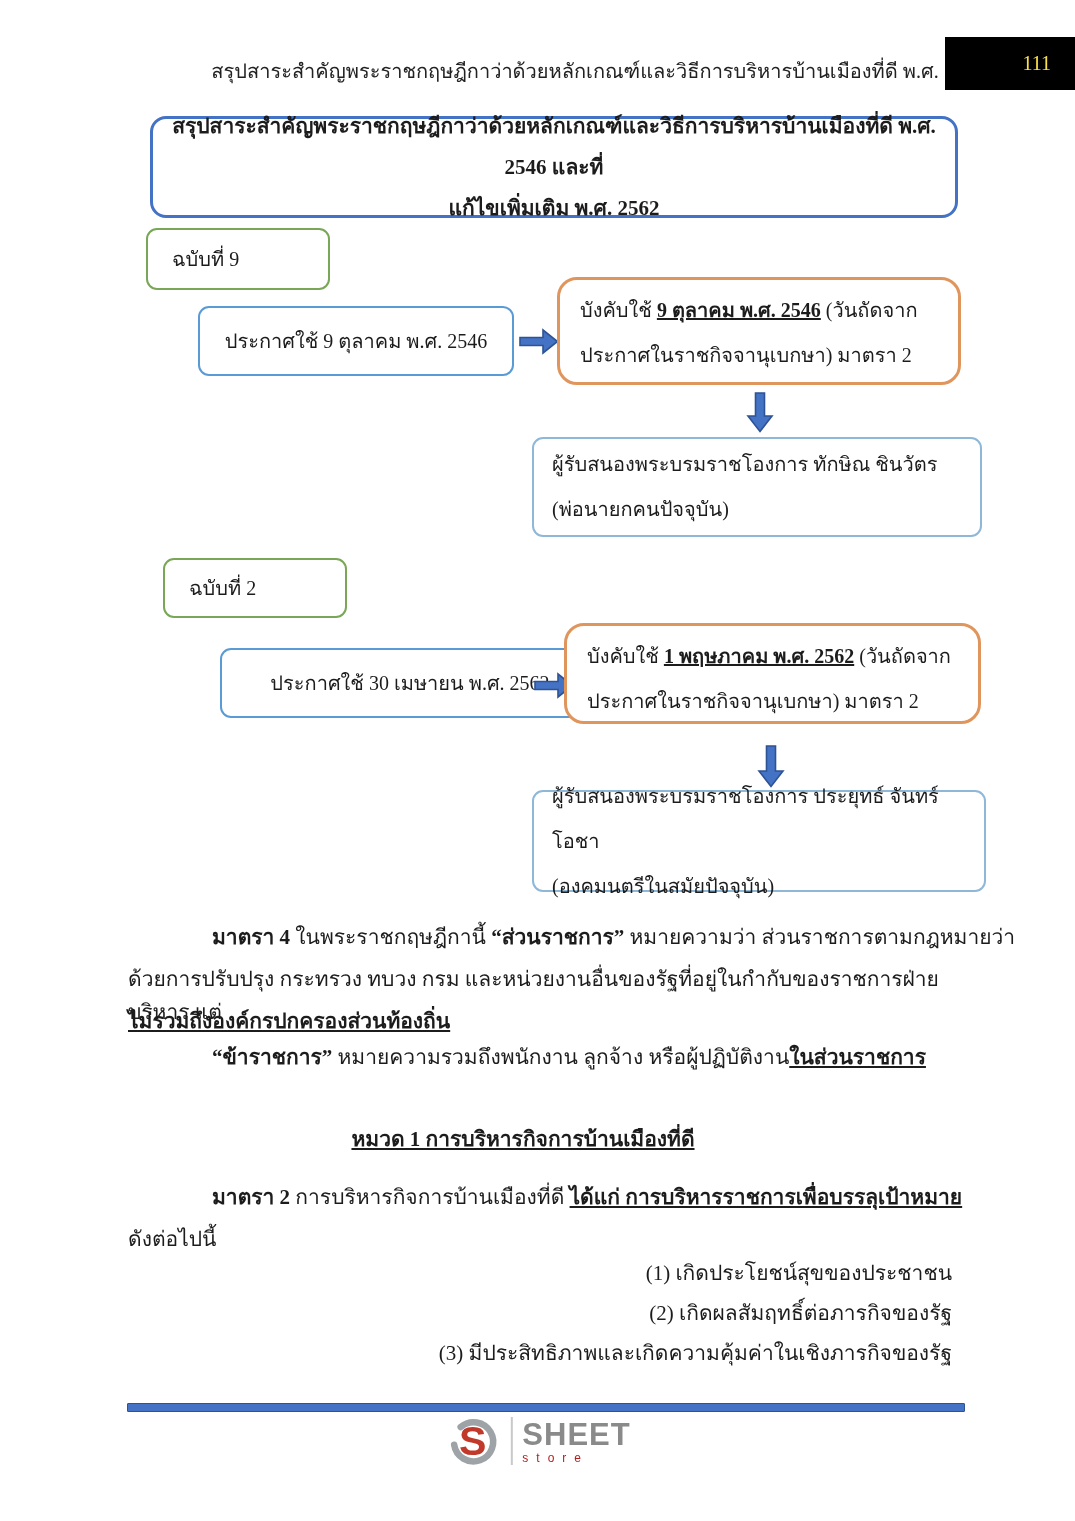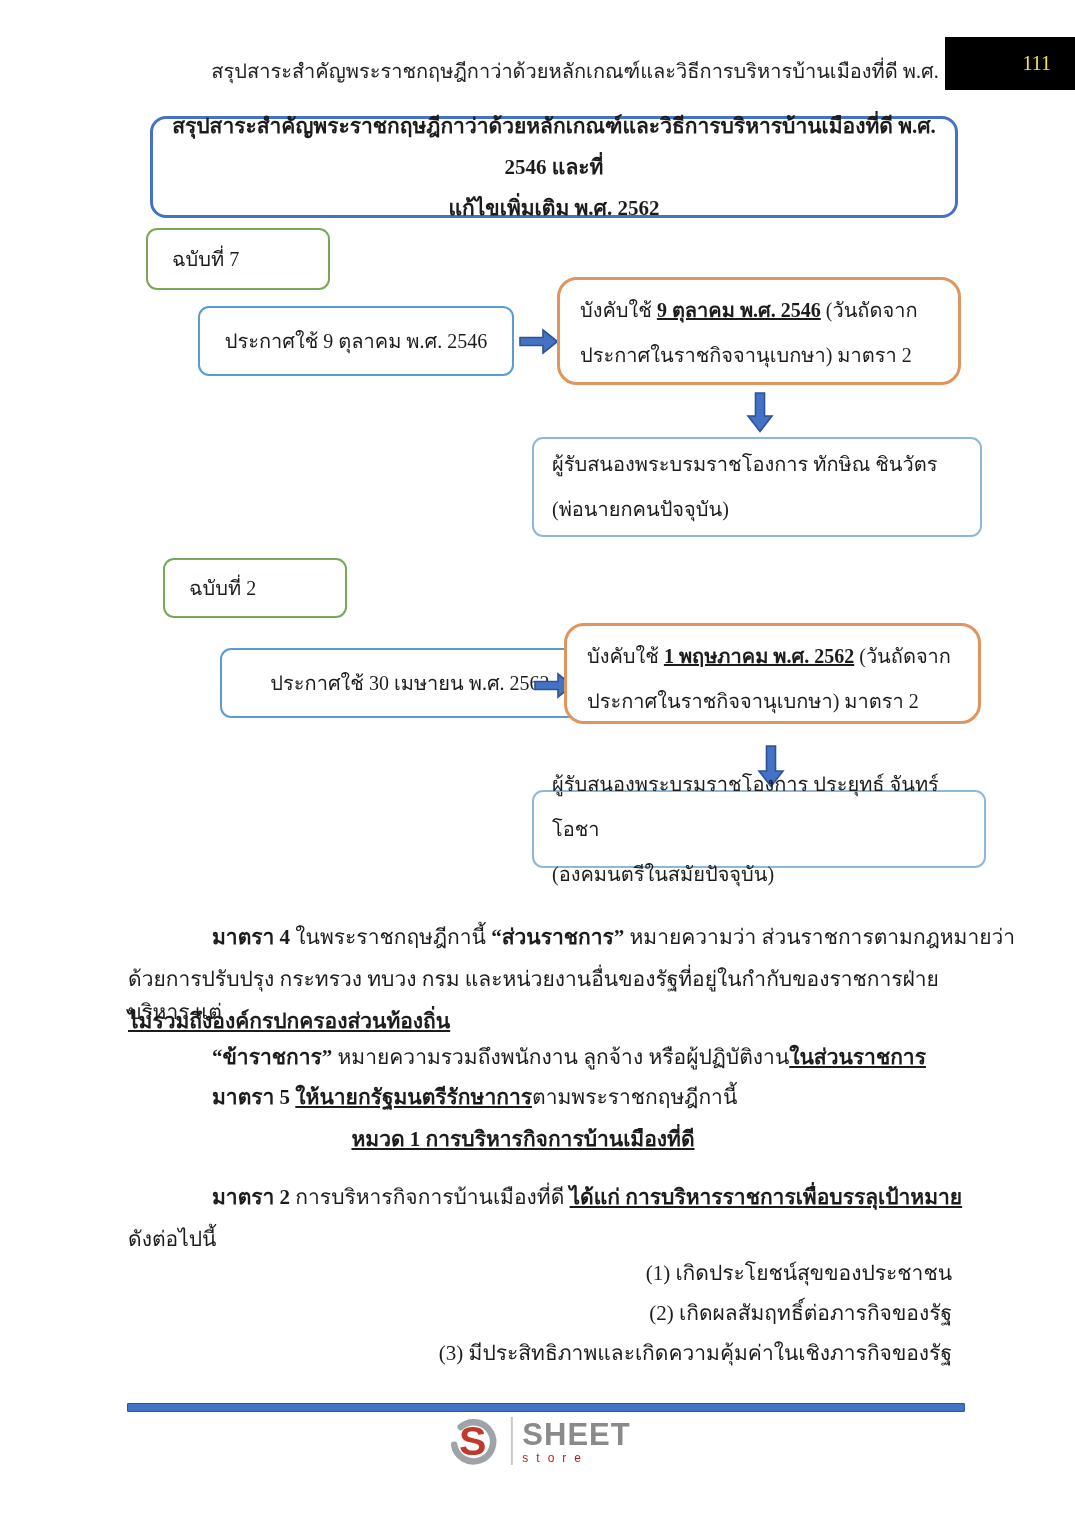--- a/index.html
+++ b/index.html
@@ -91,21 +91,21 @@
   <div class="abs page-num-box">
     <span>111</span>
   </div>
 
   <div class="abs title-box">
     <div>สรุปสาระสำคัญพระราชกฤษฎีกาว่าด้วยหลักเกณฑ์และวิธีการบริหารบ้านเมืองที่ดี พ.ศ. 2546 และที่</div>
     <div>แก้ไขเพิ่มเติม พ.ศ. 2562</div>
   </div>
 
   <div class="abs green-box" style="top:228px;left:146px;width:184px;height:62px;">
-    <span>ฉบับที่ 7</span>
+    <span>ฉบับที่ 9</span>
   </div>
 
   <div class="abs announce-box" style="top:306px;left:198px;width:316px;height:70px;">
     <span>ประกาศใช้ 9 ตุลาคม พ.ศ. 2546</span>
   </div>
 
   <svg class="abs" style="top:328px;left:519px;" width="40" height="27" viewBox="0 0 40 27">
     <path d="M1 9.5 L24 9.5 L24 2 L38.5 13.5 L24 25 L24 17.5 L1 17.5 Z" fill="#4472C4" stroke="#2E5395" stroke-width="1.6"></path>
   </svg>
 
@@ -137,34 +137,33 @@
 
   <div class="abs orange-box" style="top:623px;left:564px;width:417px;height:101px;">
     <div><span>บังคับใช้ </span><span class="bu">1 พฤษภาคม พ.ศ. 2562</span><span> (วันถัดจาก</span></div>
     <div>ประกาศในราชกิจจานุเบกษา) มาตรา 2</div>
   </div>
 
   <svg class="abs" style="top:745px;left:757px;" width="28" height="43" viewBox="0 0 28 43">
     <path d="M9.5 1 L18.5 1 L18.5 26 L26 26 L14 41.5 L2 26 L9.5 26 Z" fill="#4472C4" stroke="#2E5395" stroke-width="1.6"></path>
   </svg>
 
-  <div class="abs countersign-box" style="top:790px;left:532px;width:454px;height:78px;">
+  <div class="abs countersign-box" style="top:790px;left:532px;width:454px;height:102px;">
     <div>ผู้รับสนองพระบรมราชโองการ ประยุทธ์ จันทร์โอชา</div>
     <div>(องคมนตรีในสมัยปัจจุบัน)</div>
   </div>
 
   <div class="abs bodyline indent" style="top:920px;"><b>มาตรา 4</b><span> ในพระราชกฤษฎีกานี้ </span><b>“ส่วนราชการ”</b><span> หมายความว่า ส่วนราชการตามกฎหมายว่า</span></div>
 
   <div class="abs bodyline" style="top:962px;">ด้วยการปรับปรุง กระทรวง ทบวง กรม และหน่วยงานอื่นของรัฐที่อยู่ในกำกับของราชการฝ่ายบริหาร แต่</div>
 
   <div class="abs bodyline" style="top:1004px;"><span class="bu">ไม่รวมถึงองค์กรปกครองส่วนท้องถิ่น</span></div>
 
   <div class="abs bodyline indent" style="top:1040px;"><b>“ข้าราชการ”</b><span> หมายความรวมถึงพนักงาน ลูกจ้าง หรือผู้ปฏิบัติงาน</span><span class="bu">ในส่วนราชการ</span></div>
 
-  <div class="abs bodyline indent" style="top:1080px;"><b>มาตรา 5 </b><span class="bu">ให้นายกรัฐมนตรีรักษาการ</span><span>ตามพระราชกฤษฎีกานี้</span></div>
 
   <div class="abs bodyline chapter" style="top:1122px;width:790px;"><span class="bu">หมวด 1 การบริหารกิจการบ้านเมืองที่ดี</span></div>
 
   <div class="abs bodyline indent" style="top:1180px;"><b>มาตรา 2</b><span> การบริหารกิจการบ้านเมืองที่ดี </span><span class="bu">ได้แก่ การบริหารราชการเพื่อบรรลุเป้าหมาย</span></div>
 
   <div class="abs bodyline" style="top:1222px;">ดังต่อไปนี้</div>
 
   <div class="abs listitem" style="top:1256px;">(1) เกิดประโยชน์สุขของประชาชน</div>
   <div class="abs listitem" style="top:1296px;">(2) เกิดผลสัมฤทธิ์ต่อภารกิจของรัฐ</div>
   <div class="abs listitem" style="top:1336px;">(3) มีประสิทธิภาพและเกิดความคุ้มค่าในเชิงภารกิจของรัฐ</div>

